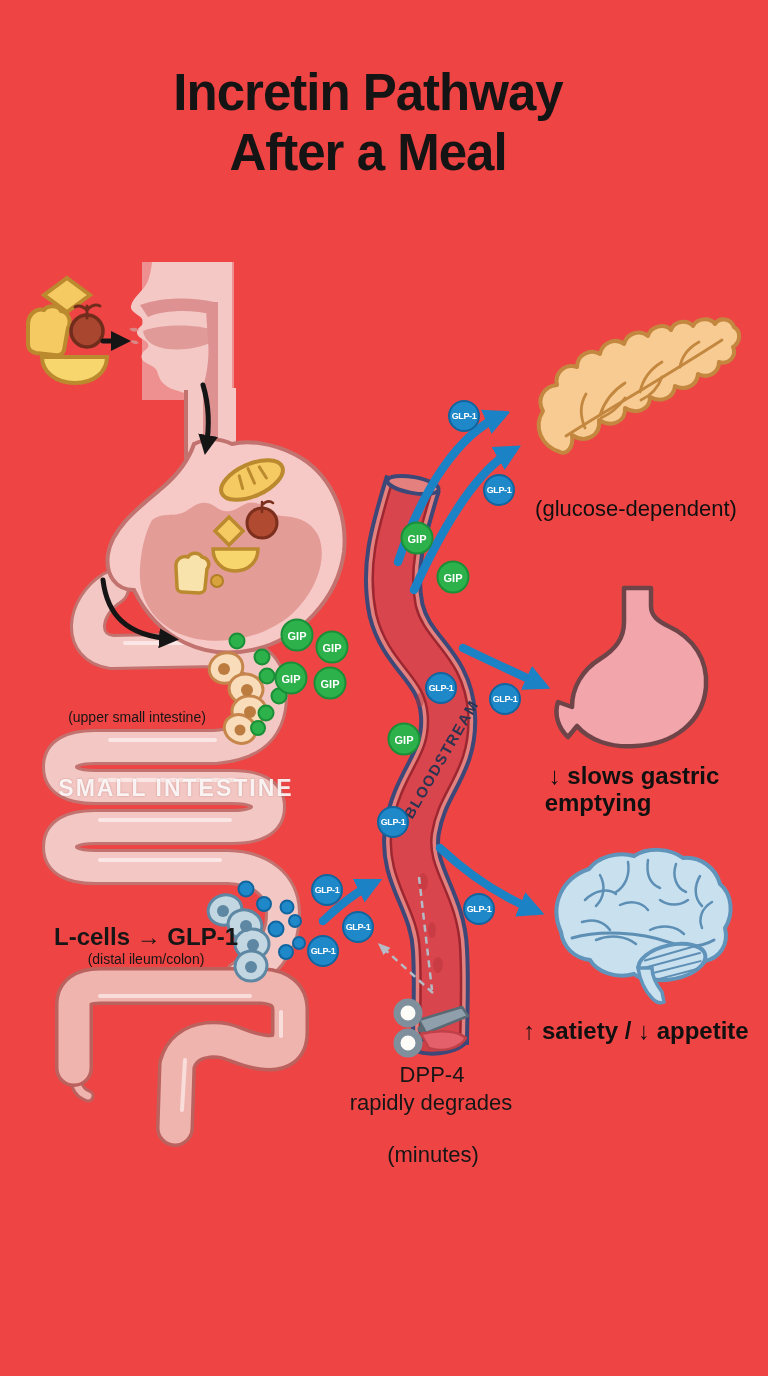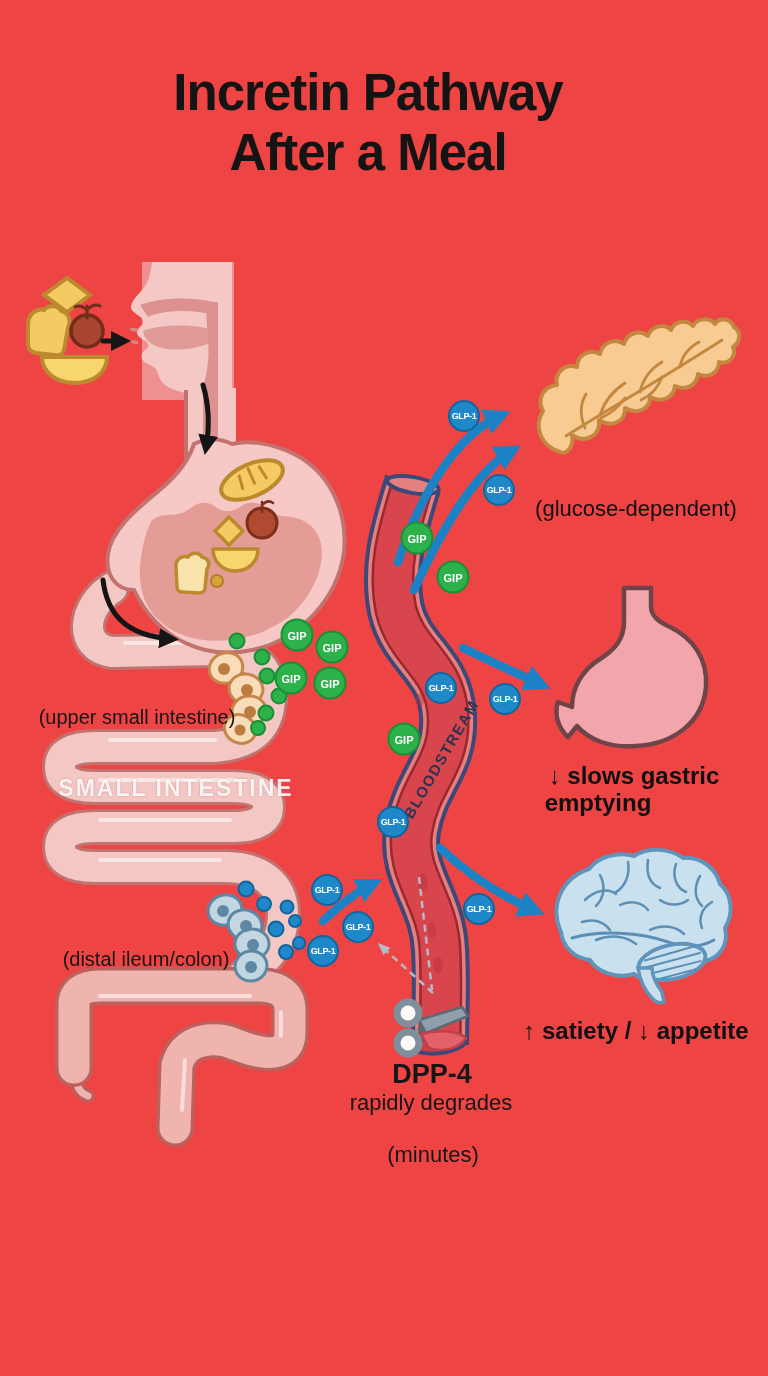--- a/index.html
+++ b/index.html
@@ -3,24 +3,24 @@
 <meta charset="utf-8">
 <style>
   html,body{margin:0;padding:0;}
   .canvas{position:relative;width:768px;height:1376px;background:#ef4444;overflow:hidden;
           font-family:"Liberation Sans",sans-serif;}
   .art{position:absolute;left:0;top:0;}
   .lbl{position:absolute;transform:translate(-50%,-50%);text-align:center;color:#161616;
        white-space:nowrap;line-height:1.15;}
   .title-line{font-size:51px;font-weight:bold;letter-spacing:-1px;color:#141414;}
   .big-label{font-size:24px;font-weight:bold;}
-  .sub-label{font-size:20px;font-weight:normal;}
+  .sub-label{font-size:14px;font-weight:normal;}
   .outcome-label{font-size:24px;font-weight:bold;color:#101010;}
   .outcome-sub{font-size:22px;font-weight:normal;color:#101010;}
-  .dpp4-title{font-size:27px;font-weight:bold;}
+  .dpp4-title{font-size:22px;font-weight:normal;}
   .dpp4-line{font-size:22px;font-weight:normal;}
   .intestine-label{font-size:23px;font-weight:bold;letter-spacing:2px;color:rgba(255,255,255,0.88);
        text-shadow:0 0 2px rgba(150,80,80,0.45);}
   .bloodstream-label{font-size:15px;font-weight:bold;letter-spacing:1.5px;color:#2c3350;
        transform:translate(-50%,-50%) rotate(-60deg);}
   .mol{position:absolute;border-radius:50%;display:flex;align-items:center;justify-content:center;
        color:#fff;font-weight:bold;transform:translate(-50%,-50%);box-sizing:border-box;}
   .gip{width:33px;height:33px;background:#2cb14b;border:2.5px solid #1a8f38;font-size:11px;}
   .glp{width:32px;height:32px;background:#1f88c9;border:2.5px solid #11659f;font-size:9px;letter-spacing:-0.4px;}
 </style>
@@ -284,20 +284,21 @@
   </g>
 </svg>
 
 <div class="lbl title-line" style="left:368px;top:93px;">Incretin Pathway</div>
 <div class="lbl title-line" style="left:368px;top:153px;">After a Meal</div>
 
 <div class="lbl sub-label" style="left:137px;top:717px;">(upper small intestine)</div>
 
 <div class="lbl intestine-label" style="left:176px;top:788px;">SMALL INTESTINE</div>
 
+<div class="lbl big-label" style="left:146px;top:937px;">L-cells → GLP-1</div>
 <div class="lbl sub-label" style="left:146px;top:959px;">(distal ileum/colon)</div>
 
 <div class="lbl bloodstream-label" style="left:441px;top:759px;">BLOODSTREAM</div>
 
 <div class="lbl outcome-sub" style="left:636px;top:509px;">(glucose-dependent)</div>
 
 <div class="lbl outcome-label" style="left:634px;top:776px;">↓ slows gastric</div>
 <div class="lbl outcome-label" style="left:598px;top:803px;">emptying</div>
 
 <div class="lbl outcome-label" style="left:636px;top:1031px;">↑ satiety / ↓ appetite</div>

